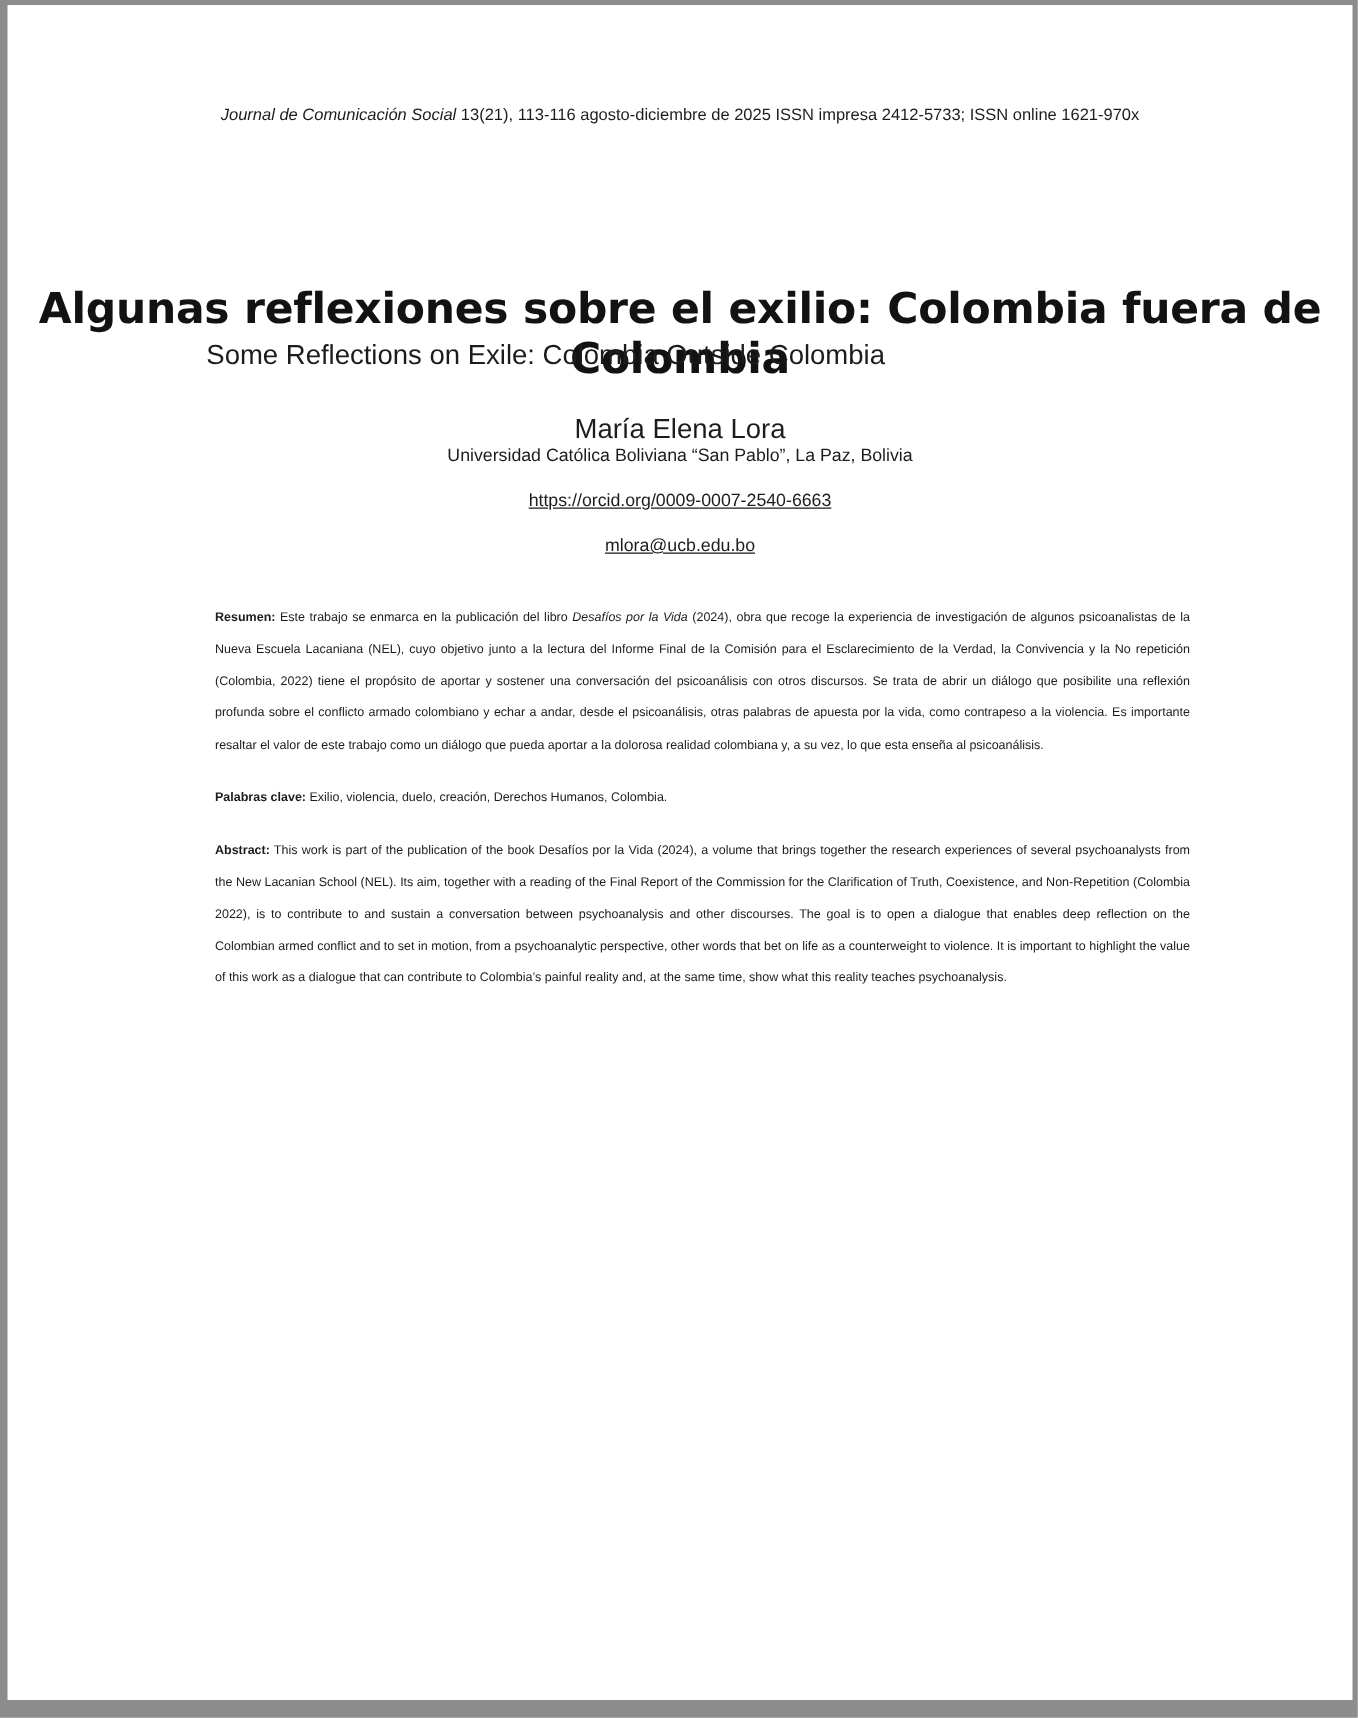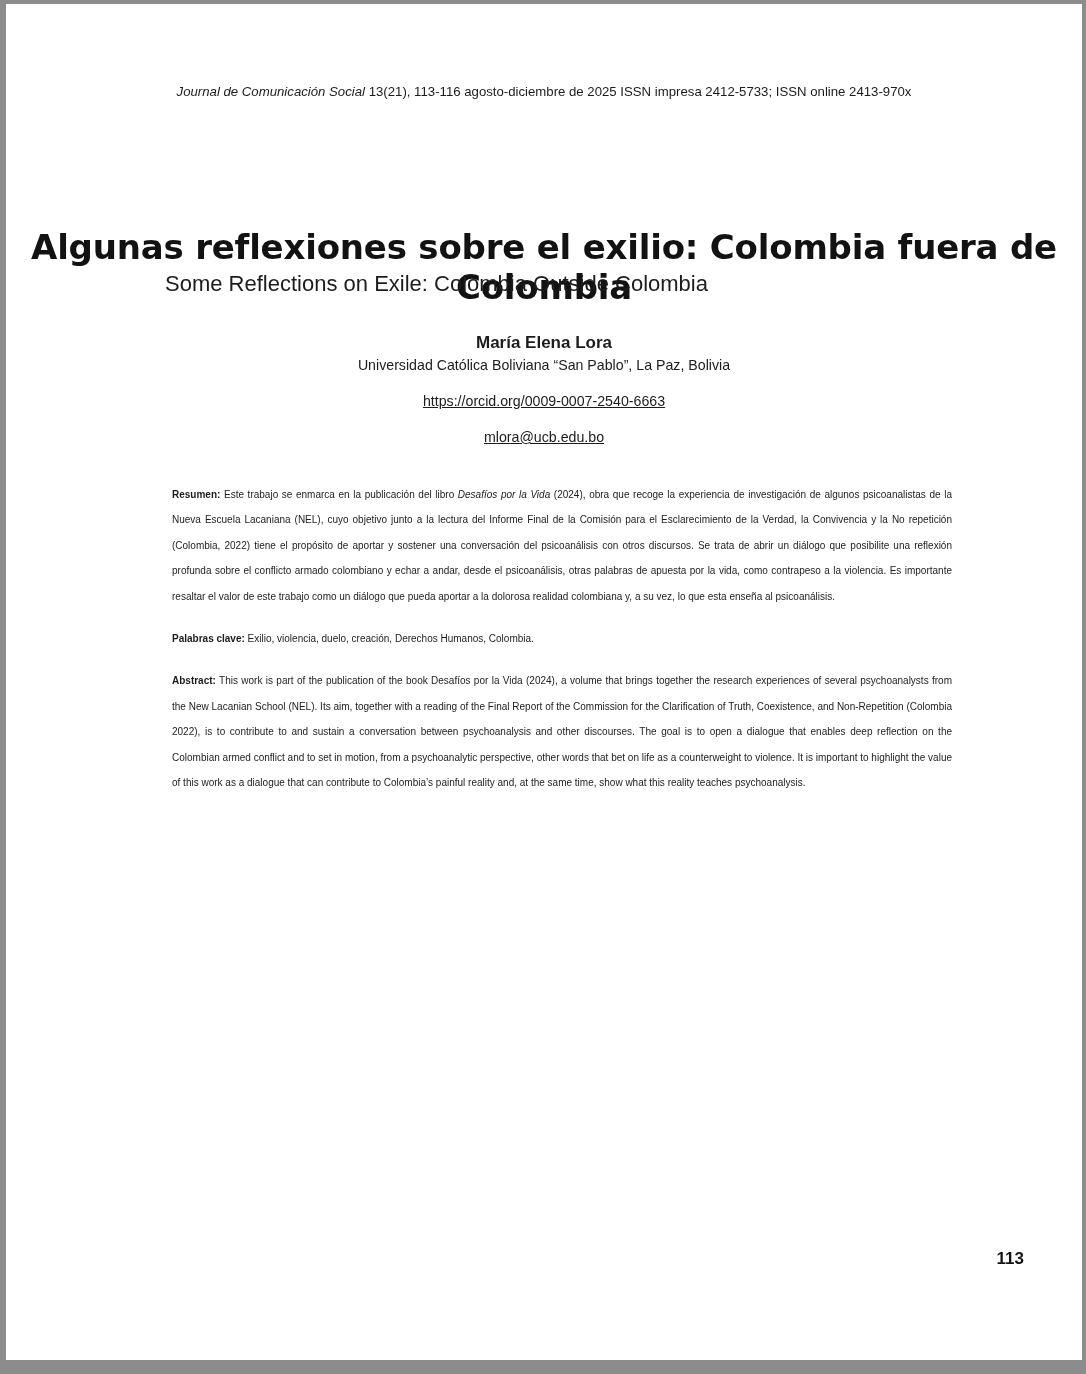--- a/index.html
+++ b/index.html
@@ -79,22 +79,22 @@
   
   .author-block {
     position: absolute;
     left: 0;
     top: 327px;
     width: 1076px;
     text-align: center;
     color: #1c1c1c;
   }
   .author-name {
-    font-size: 17px;
-    font-weight: bold;
+    font-size: 22px;
+    font-weight: normal;
     line-height: 24px;
   }
   .author-affil {
     font-size: 14.2px;
     line-height: 20px;
     text-align: center;
   }
   .author-link {
     font-size: 14.2px;
     line-height: 20px;
@@ -138,21 +138,21 @@
     color: #141414;
   }
 </style>
 </head>
 <body>
 
 <div class="page-sheet">
   <div class="page-inner">
 
     <div class="running-head">
-      <span class="rh-journal">Journal de Comunicación Social</span><span> 13(21), 113-116 agosto-diciembre de 2025 ISSN impresa 2412-5733; ISSN online 2413-970x</span>
+      <span class="rh-journal">Journal de Comunicación Social</span><span> 13(21), 113-116 agosto-diciembre de 2025 ISSN impresa 2412-5733; ISSN online 1621-970x</span>
     </div>
 
     <h1 class="title-main">Algunas reflexiones sobre el exilio: Colombia fuera de Colombia</h1>
     <h2 class="title-sub">Some Reflections on Exile: Colombia Outside Colombia</h2>
 
     <div class="author-block">
       <div class="author-name">María Elena Lora</div>
       <div class="author-affil">Universidad Católica Boliviana “San Pablo”, La Paz, Bolivia</div>
       <a class="author-link" href="#">https://orcid.org/0009-0007-2540-6663</a>
       <a class="author-link" href="#">mlora@ucb.edu.bo</a>
@@ -162,16 +162,15 @@
 
       <p class="para"><span class="lead">Resumen:</span><span> Este trabajo se enmarca en la publicación del libro </span><span class="ital">Desafíos por la Vida</span><span> (2024), obra que recoge la experiencia de investigación de algunos psicoanalistas de la Nueva Escuela Lacaniana (NEL), cuyo objetivo junto a la lectura del Informe Final de la Comisión para el Esclarecimiento de la Verdad, la Convivencia y la No repetición (Colombia, 2022) tiene el propósito de aportar y sostener una conversación del psicoanálisis con otros discursos. Se trata de abrir un diálogo que posibilite una reflexión profunda sobre el conflicto armado colombiano y echar a andar, desde el psicoanálisis, otras palabras de apuesta por la vida, como contrapeso a la violencia. Es importante resaltar el valor de este trabajo como un diálogo que pueda aportar a la dolorosa realidad colombiana y, a su vez, lo que esta enseña al psicoanálisis.</span></p>
 
       <p class="para"><span class="lead">Palabras clave:</span><span> Exilio, violencia, duelo, creación, Derechos Humanos, Colombia.</span></p>
 
       <p class="para"><span class="lead">Abstract:</span><span> This work is part of the publication of the book Desafíos por la Vida (2024), a volume that brings together the research experiences of several psychoanalysts from the New Lacanian School (NEL). Its aim, together with a reading of the Final Report of the Commission for the Clarification of Truth, Coexistence, and Non-Repetition (Colombia 2022), is to contribute to and sustain a conversation between psychoanalysis and other discourses. The goal is to open a dialogue that enables deep reflection on the Colombian armed conflict and to set in motion, from a psychoanalytic perspective, other words that bet on life as a counterweight to violence. It is important to highlight the value of this work as a dialogue that can contribute to Colombia’s painful reality and, at the same time, show what this reality teaches psychoanalysis.</span></p>
 
 
     </div>
 
-    <div class="folio">113</div>
 
   </div>
 </div>
 
 </body></html>

